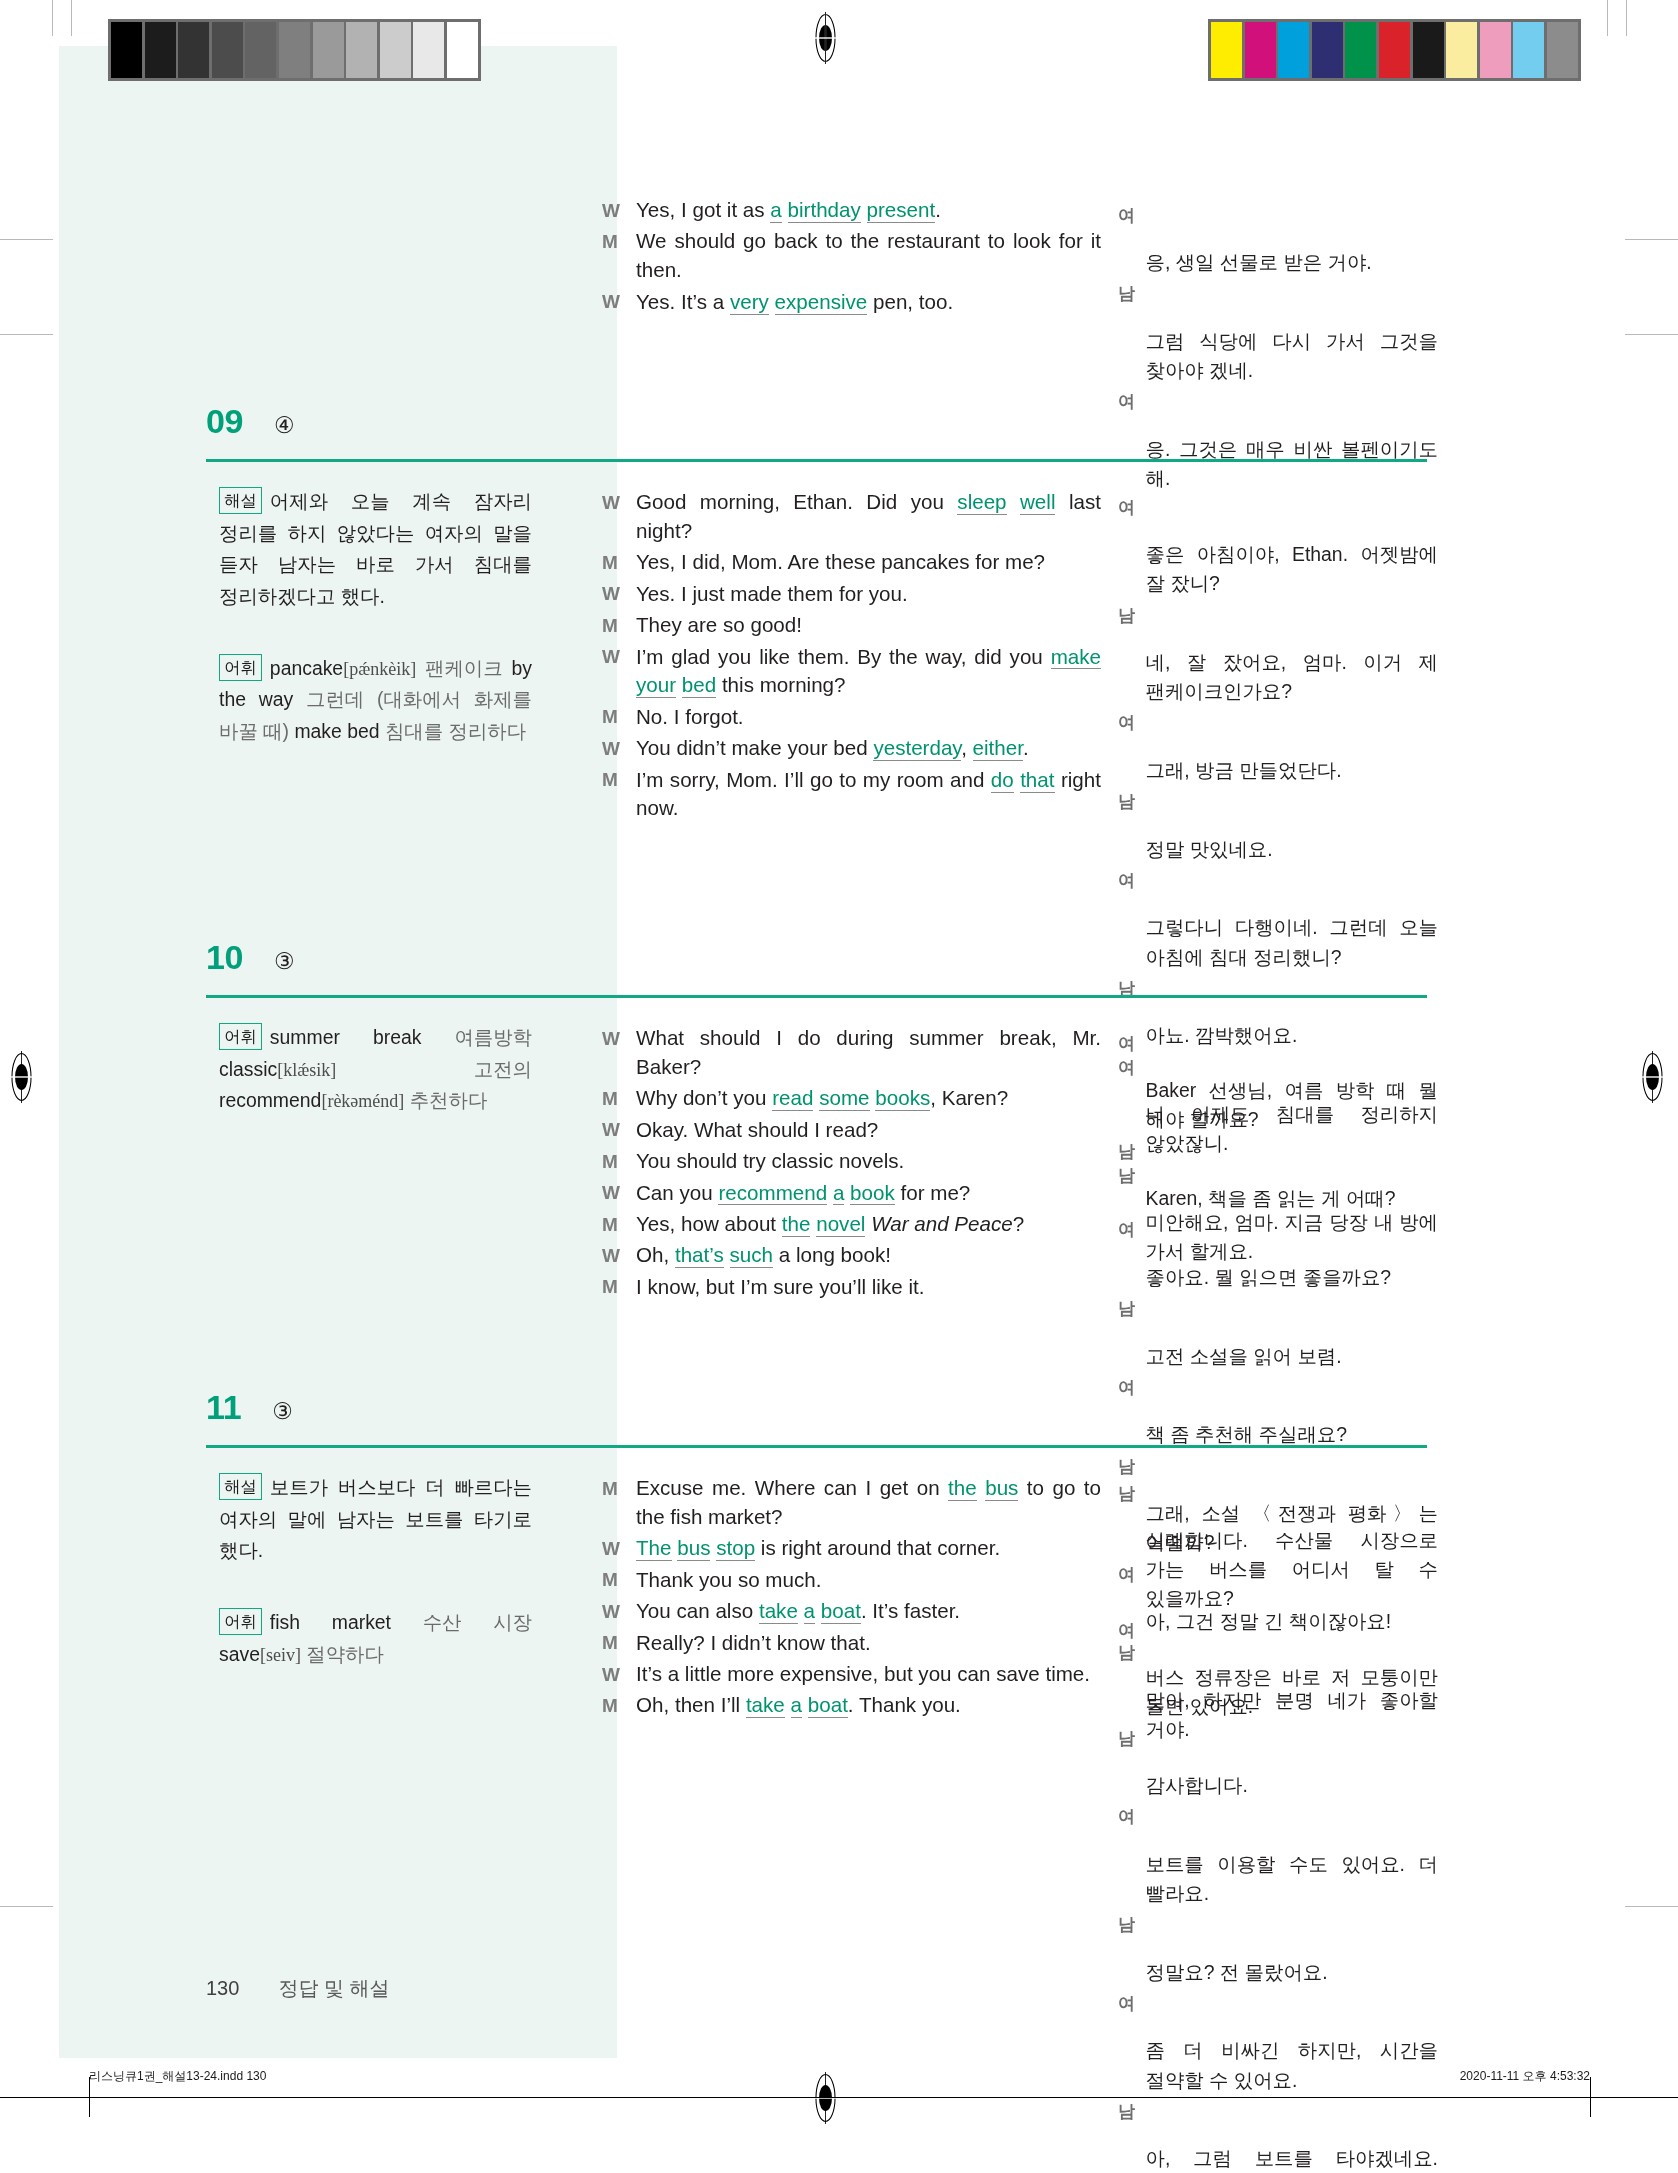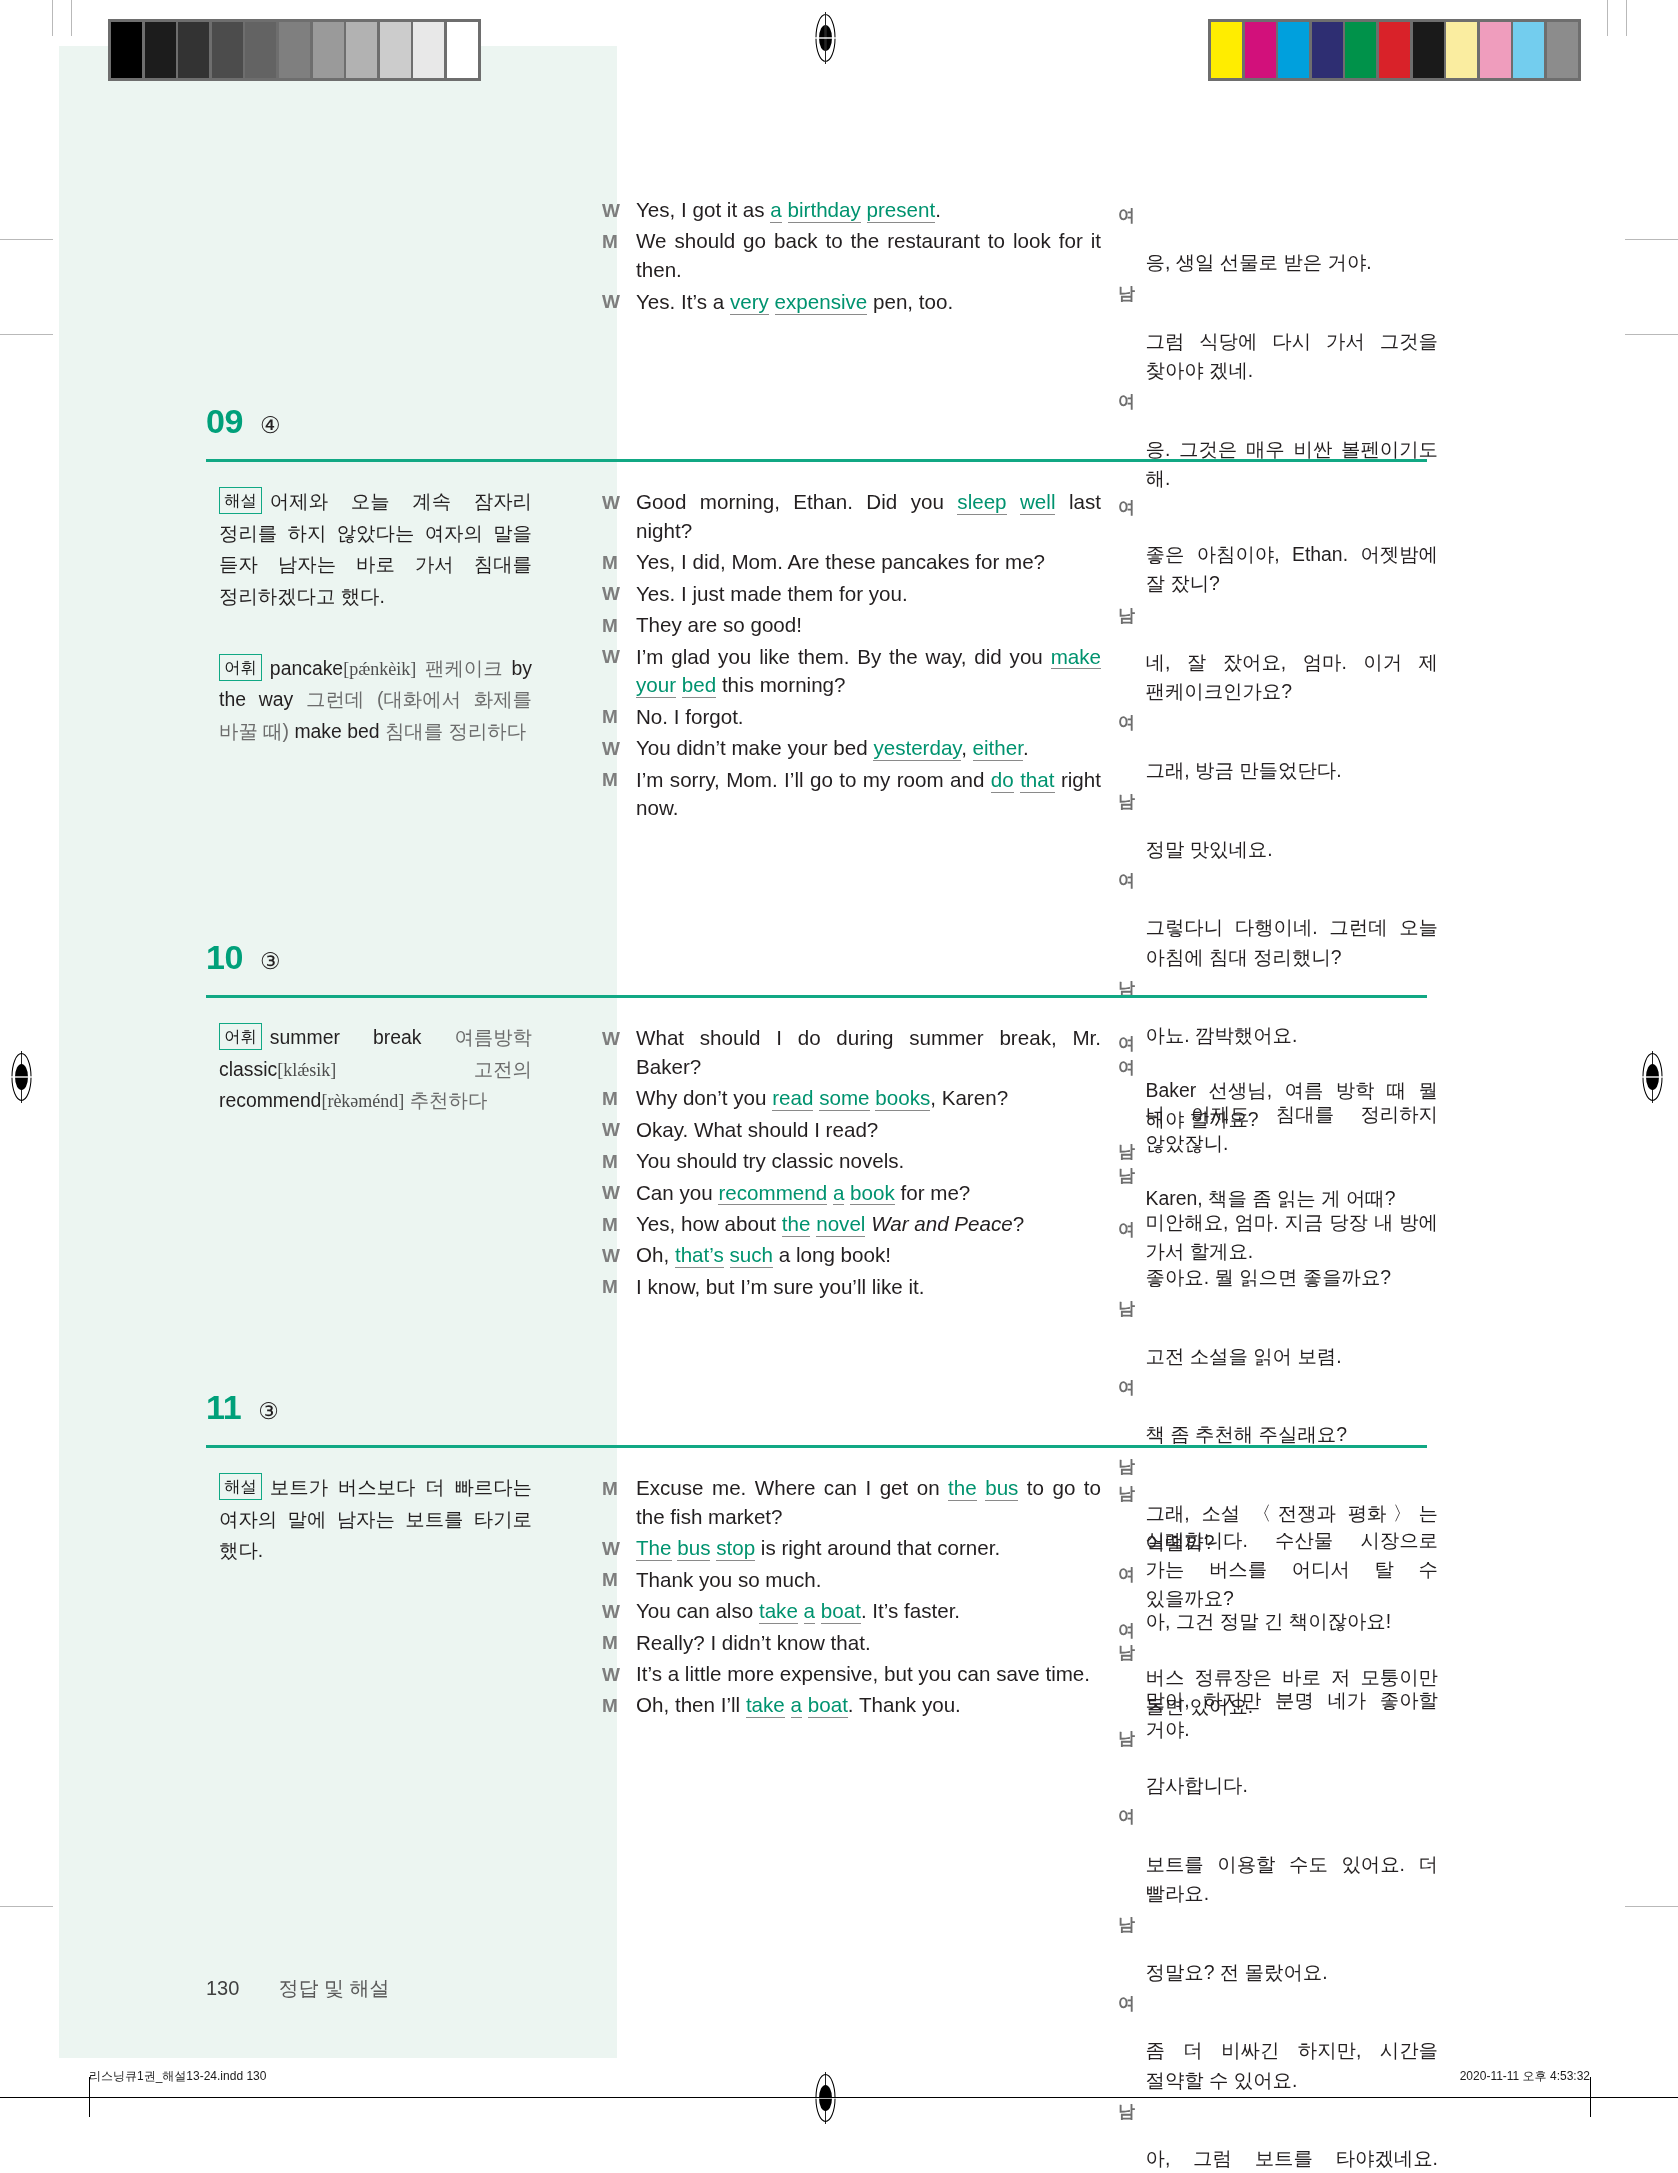--- a/index.html
+++ b/index.html
@@ -41,21 +41,21 @@
   .qblock { position: absolute; width: 100%; }
 
   .qhead {
     position: absolute;
     left: 206px;
     width: 1221px;
   }
   .qhead-row {
     display: flex;
     align-items: baseline;
-    gap: 17px;
+    gap: 31px;
     height: 43px;
   }
   .qnum {
     font-size: 34px;
     font-weight: bold;
     color: #00a07a;
     letter-spacing: -0.4px;
     line-height: 1;
   }
   .qans {
@@ -479,20 +479,21 @@
       <div class="qblock" style="top: 1390px;">
         <div class="qhead">
           <div class="qhead-row">
             <span class="qnum">11</span>
             <span class="qans">③</span>
           </div>
           <div class="qrule"></div>
         </div>
         <div class="notes" style="top: 82px;">
           <p class="para"><span class="tag">해설</span><span>보트가 버스보다 더 빠르다는 여자의 말에 남자는 보트를 타기로 했다.</span></p>
+          <p class="para"><span class="tag">어휘</span><span class="en">fish market</span><span class="ko-gloss"> 수산 시장</span> <span class="en">save</span><span class="ipa">[seiv]</span><span class="ko-gloss"> 절약하다</span></p>
         </div>
         <div class="dialogue" style="top: 84px;">
           <div class="line">
             <div class="spk">M</div>
             <div class="utt"><span>Excuse me. Where can I get on </span><span class="hl">the</span><span> </span><span class="hl">bus</span><span> to go to the fish market?</span></div>
           </div>
           <div class="line">
             <div class="spk">W</div>
             <div class="utt"><span class="hl">The</span><span> </span><span class="hl">bus</span><span> </span><span class="hl">stop</span><span> is right around that corner.</span></div>
           </div>

